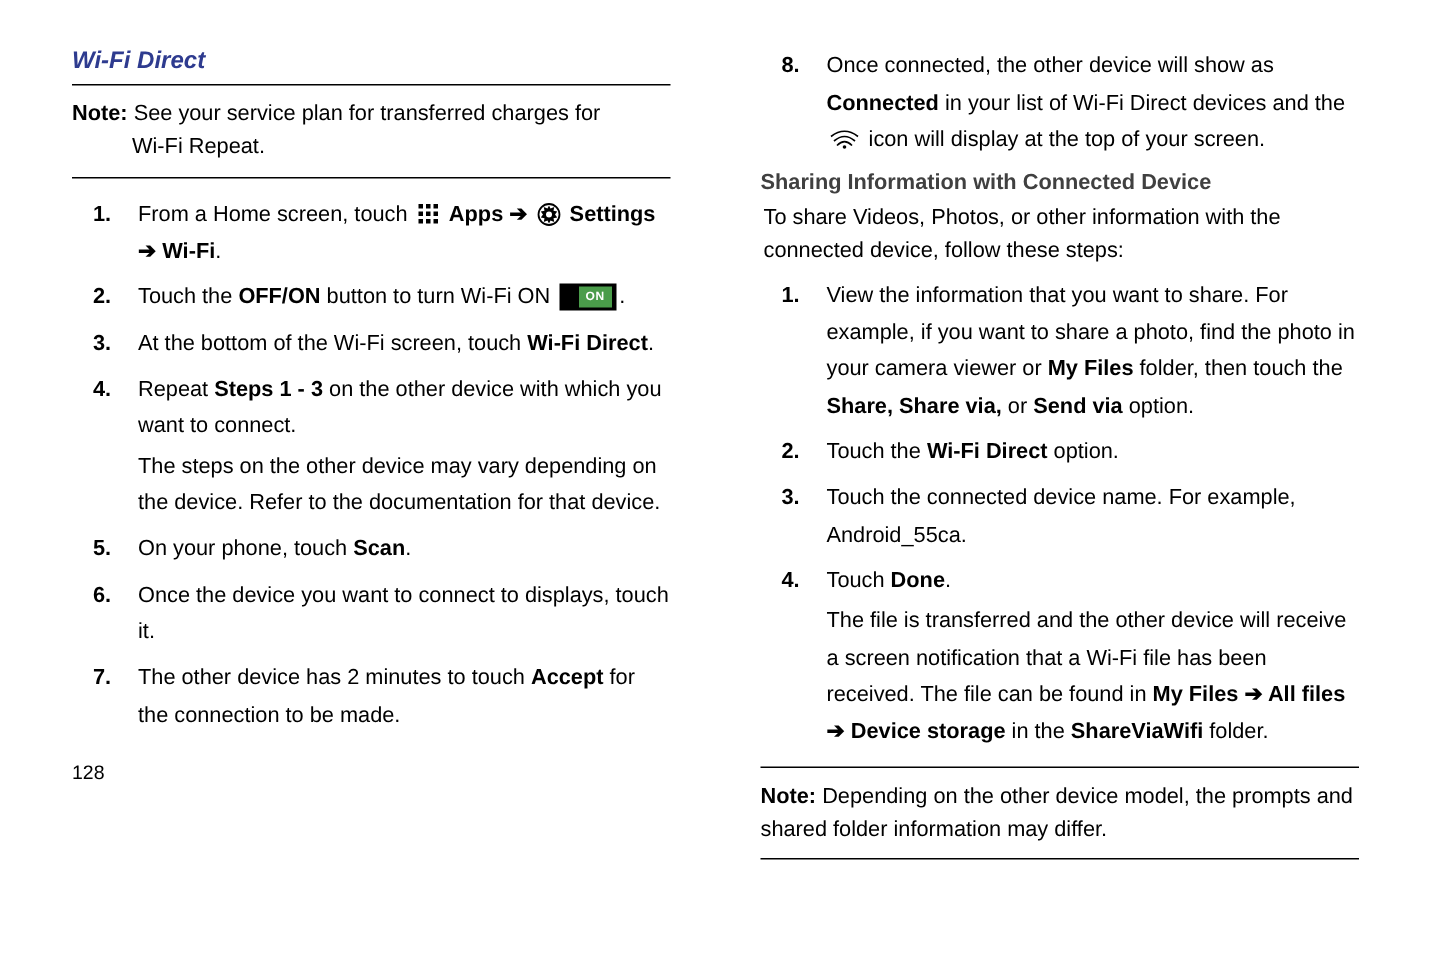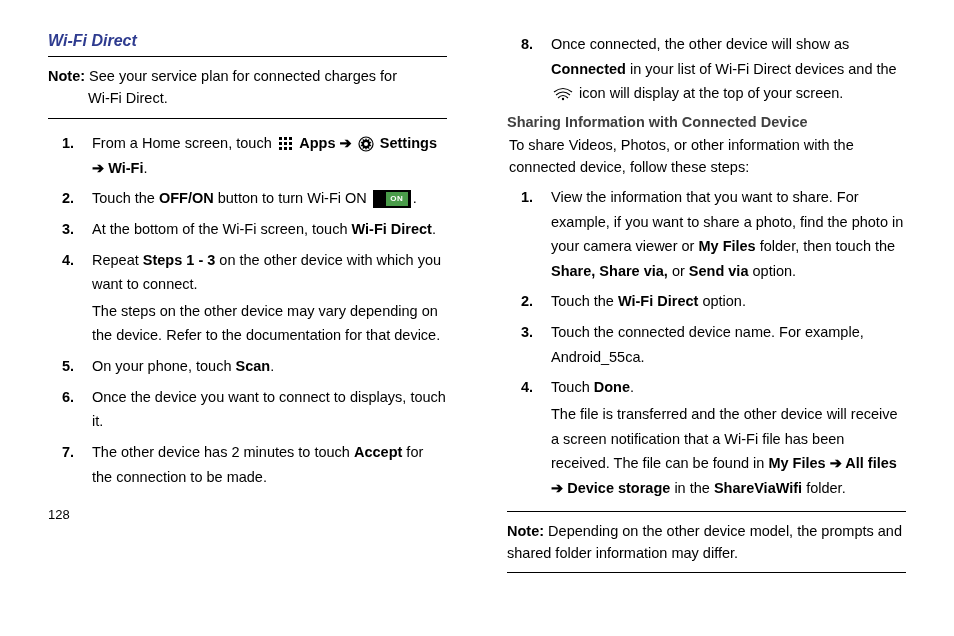--- a/index.html
+++ b/index.html
@@ -114,22 +114,22 @@
 </style>
 </head>
 <body>
 
 <div class="columns">
 
   <div class="col">
     <h2 class="section-title">Wi-Fi Direct</h2>
 
     <div class="note-box">
-      <span class="b">Note:</span><span> See your service plan for connected charges for</span>
-      <span class="note-indent">Wi-Fi Direct.</span>
+      <span class="b">Note:</span><span> See your service plan for transferred charges for</span>
+      <span class="note-indent">Wi-Fi Repeat.</span>
     </div>
 
     <ol class="steps">
       <li>
         <span>From a Home screen, touch </span><span class="inline-icon apps-icon"><svg width="16" height="16" viewBox="0 0 16 16">
               <g fill="#000">
                 <rect x="1" y="1" width="3" height="3"></rect>
                 <rect x="6" y="1" width="3" height="3"></rect>
                 <rect x="11" y="1" width="3" height="3"></rect>
                 <rect x="1" y="6" width="3" height="3"></rect>

